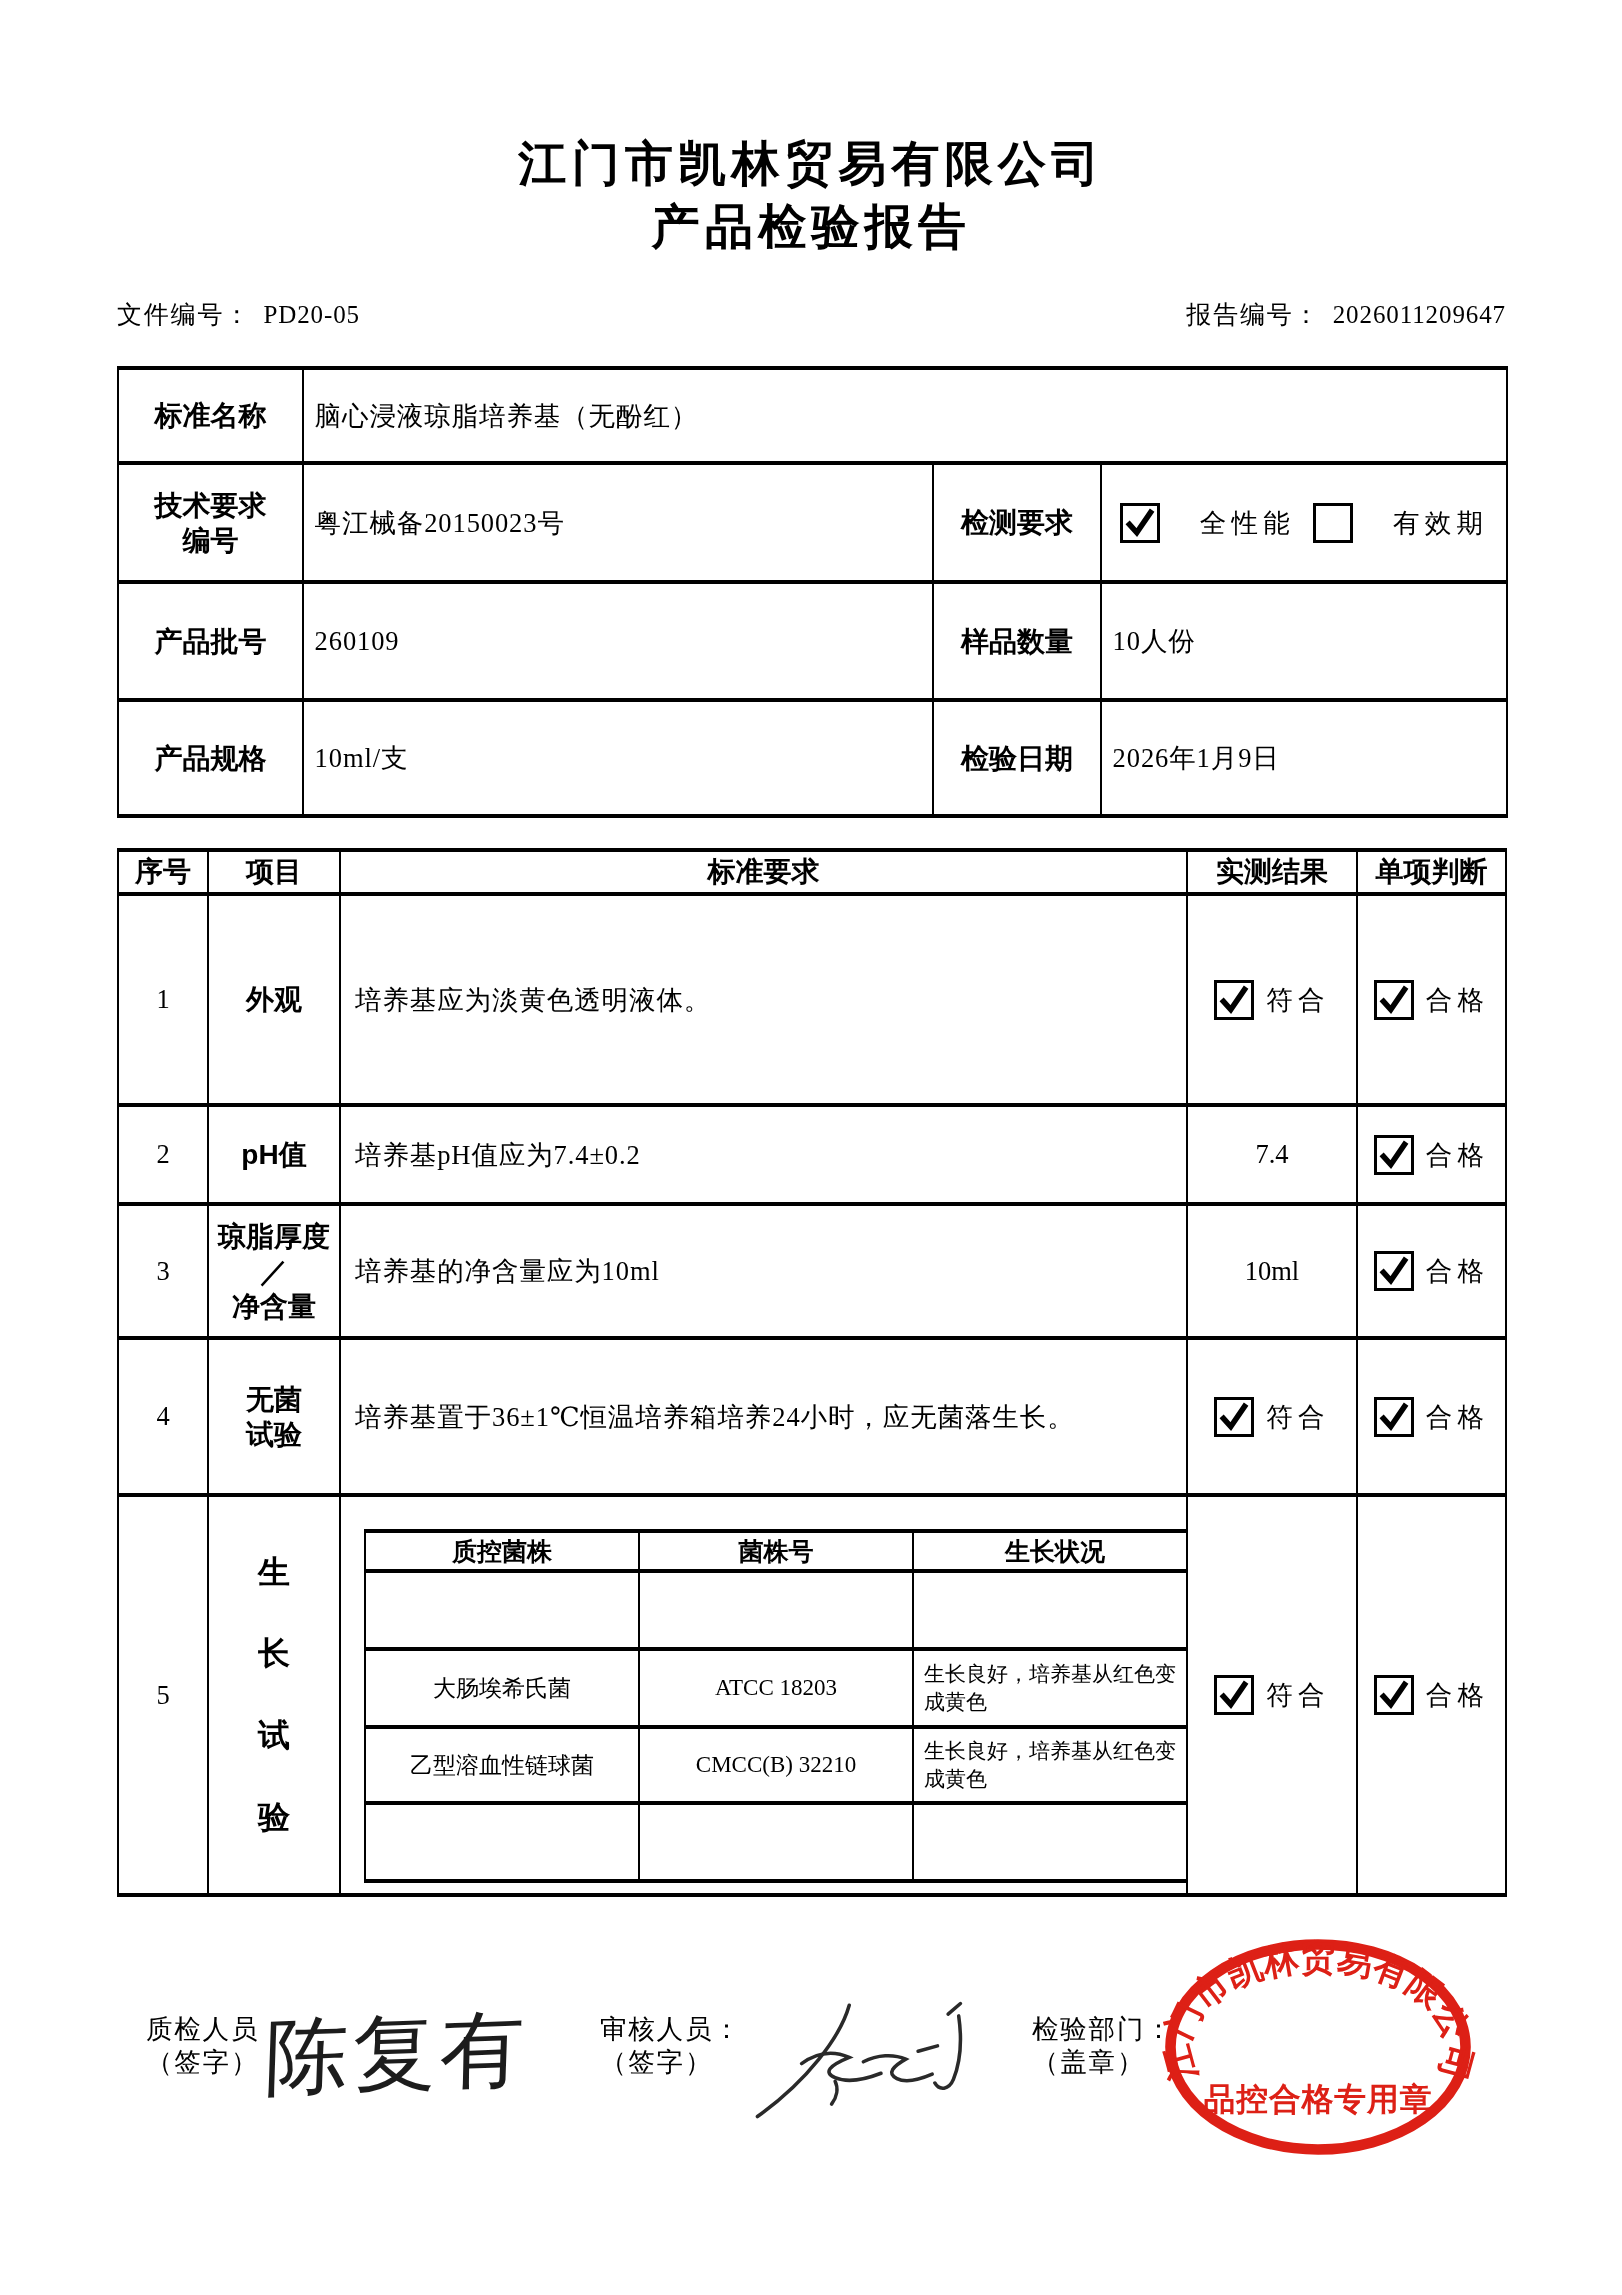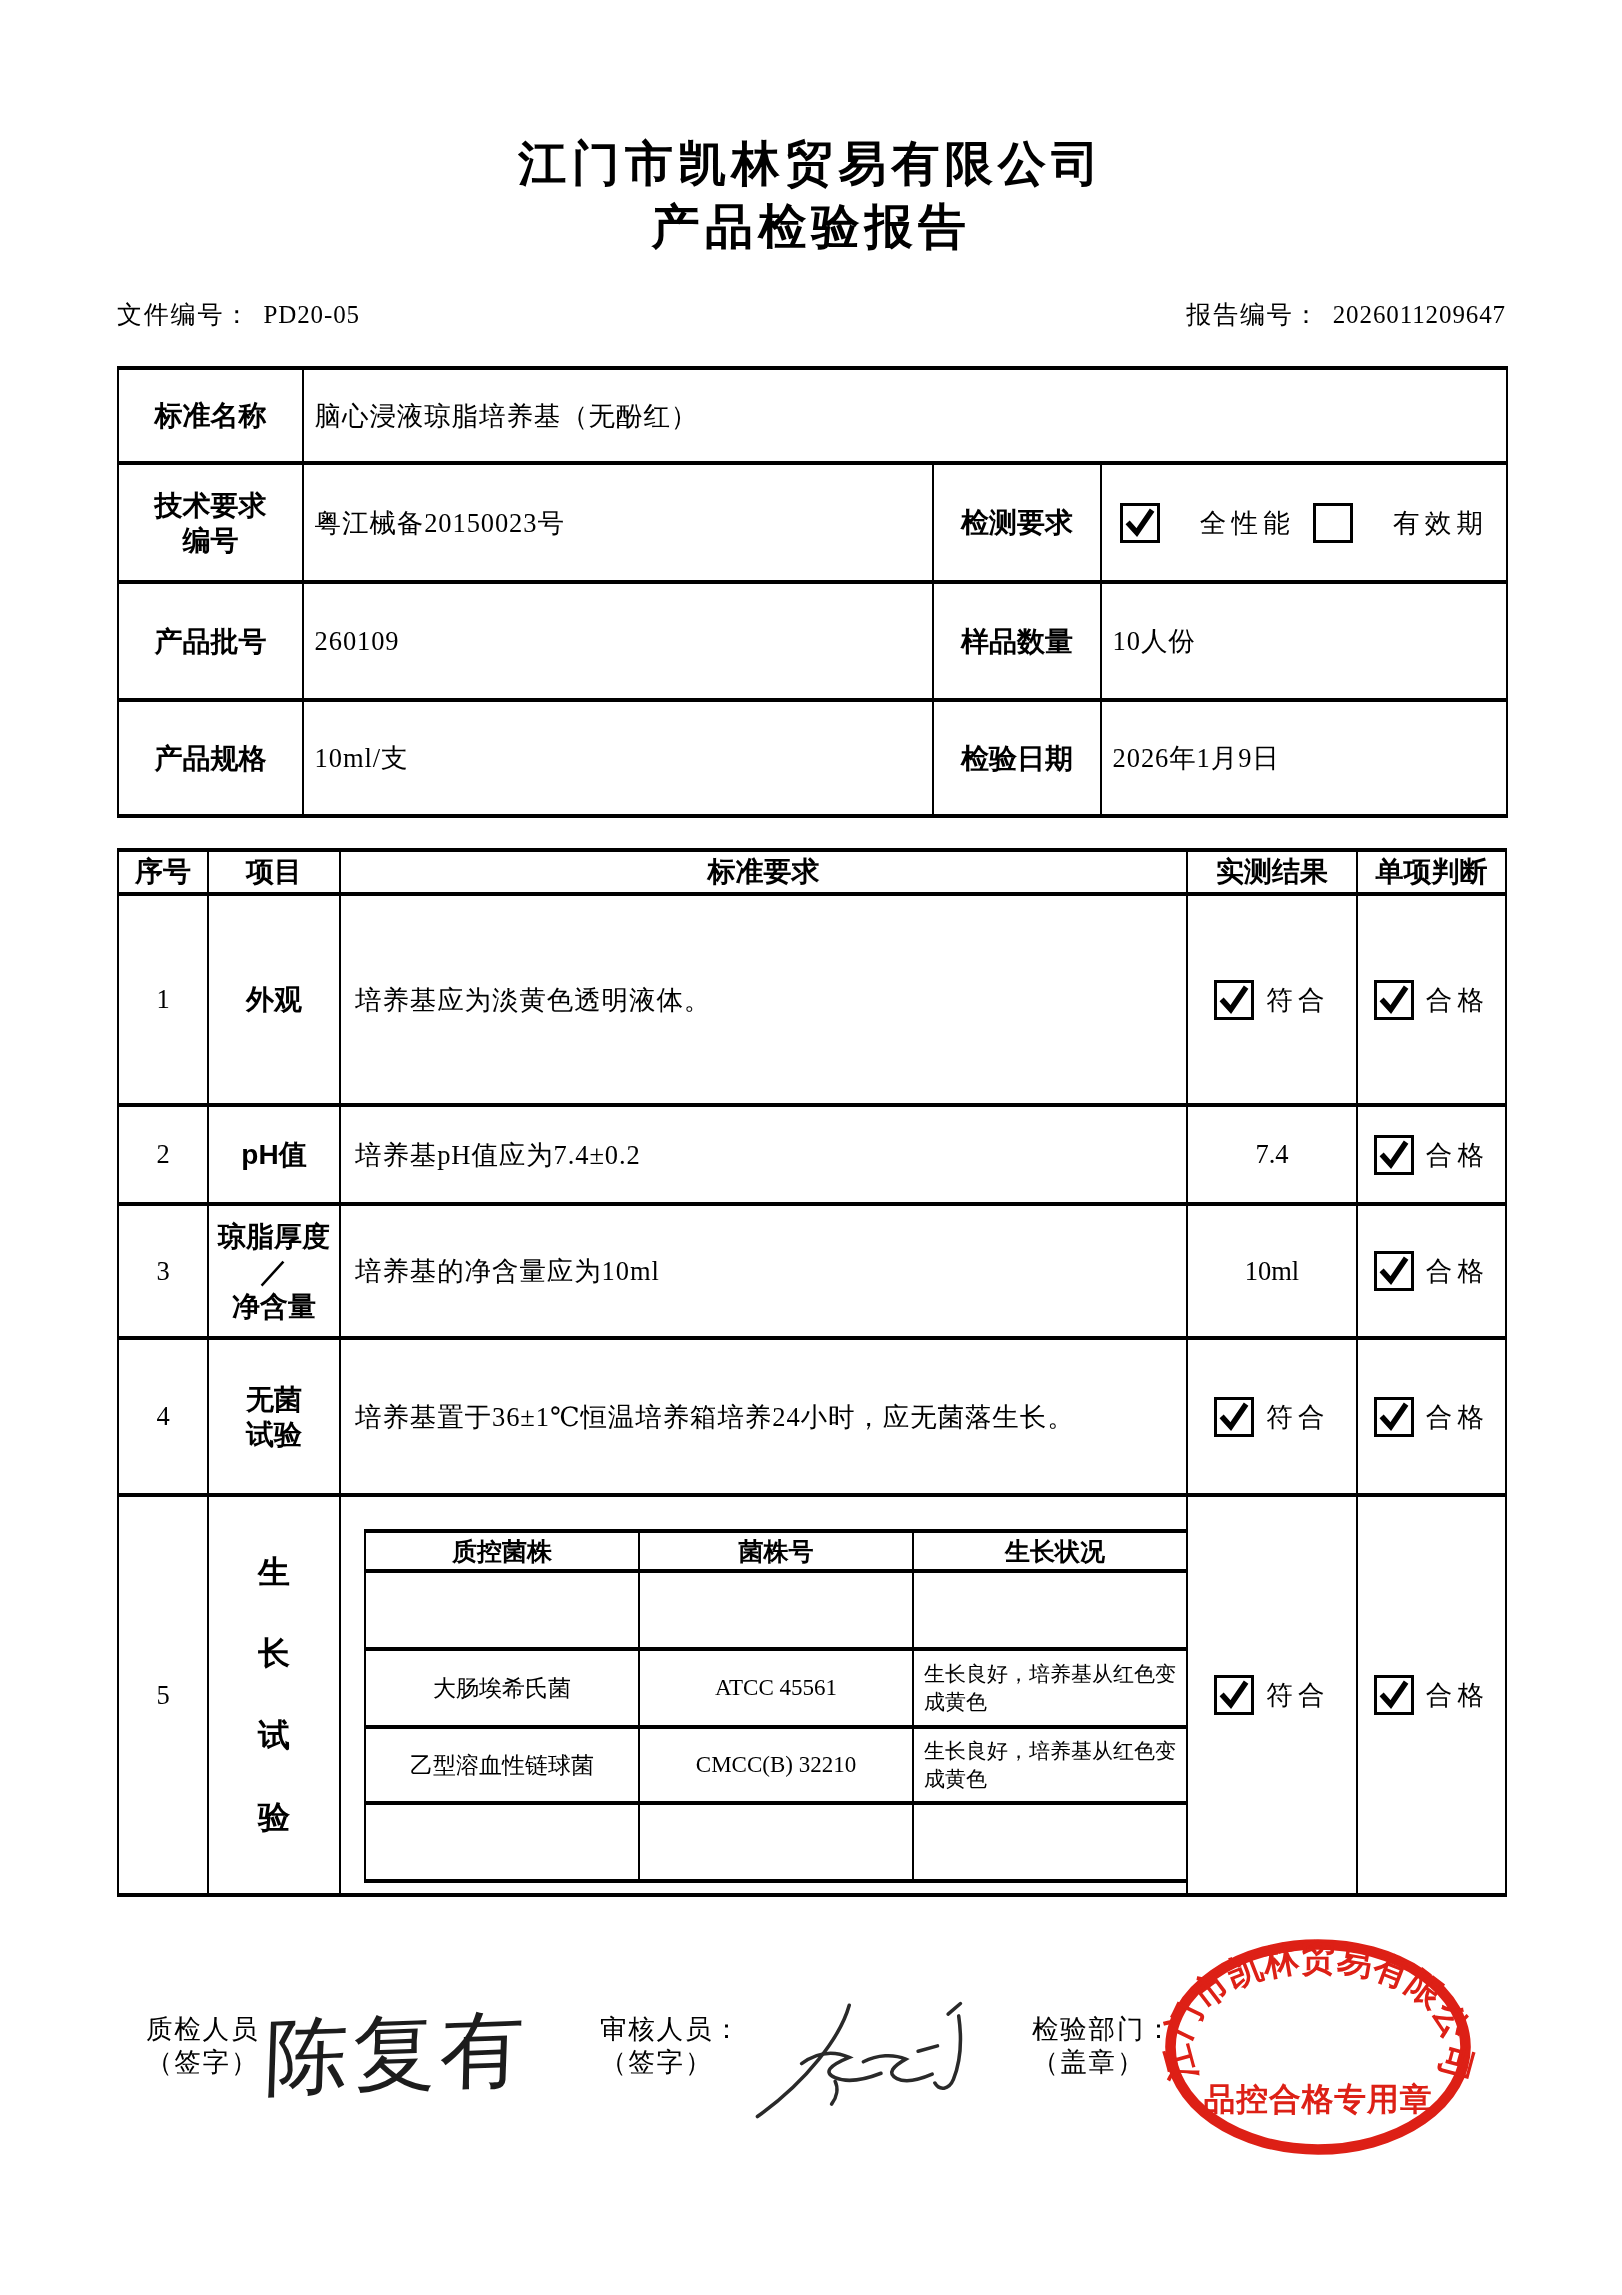--- a/index.html
+++ b/index.html
@@ -279,21 +279,21 @@
             <td class="gh">菌株号</td>
             <td class="gh">生长状况</td>
           </tr>
           <tr style="height:78px">
             <td class="gc"></td>
             <td class="gc"></td>
             <td class="gg"></td>
           </tr>
           <tr style="height:78px">
             <td class="gc">大肠埃希氏菌</td>
-            <td class="gc">ATCC 45561</td>
+            <td class="gc">ATCC 18203</td>
             <td class="gg">生长良好，培养基从红色变成黄色</td>
           </tr>
           <tr style="height:76px">
             <td class="gc">乙型溶血性链球菌</td>
             <td class="gc">CMCC(B) 32210</td>
             <td class="gg">生长良好，培养基从红色变成黄色</td>
           </tr>
           <tr style="height:78px">
             <td class="gc"></td>
             <td class="gc"></td>

